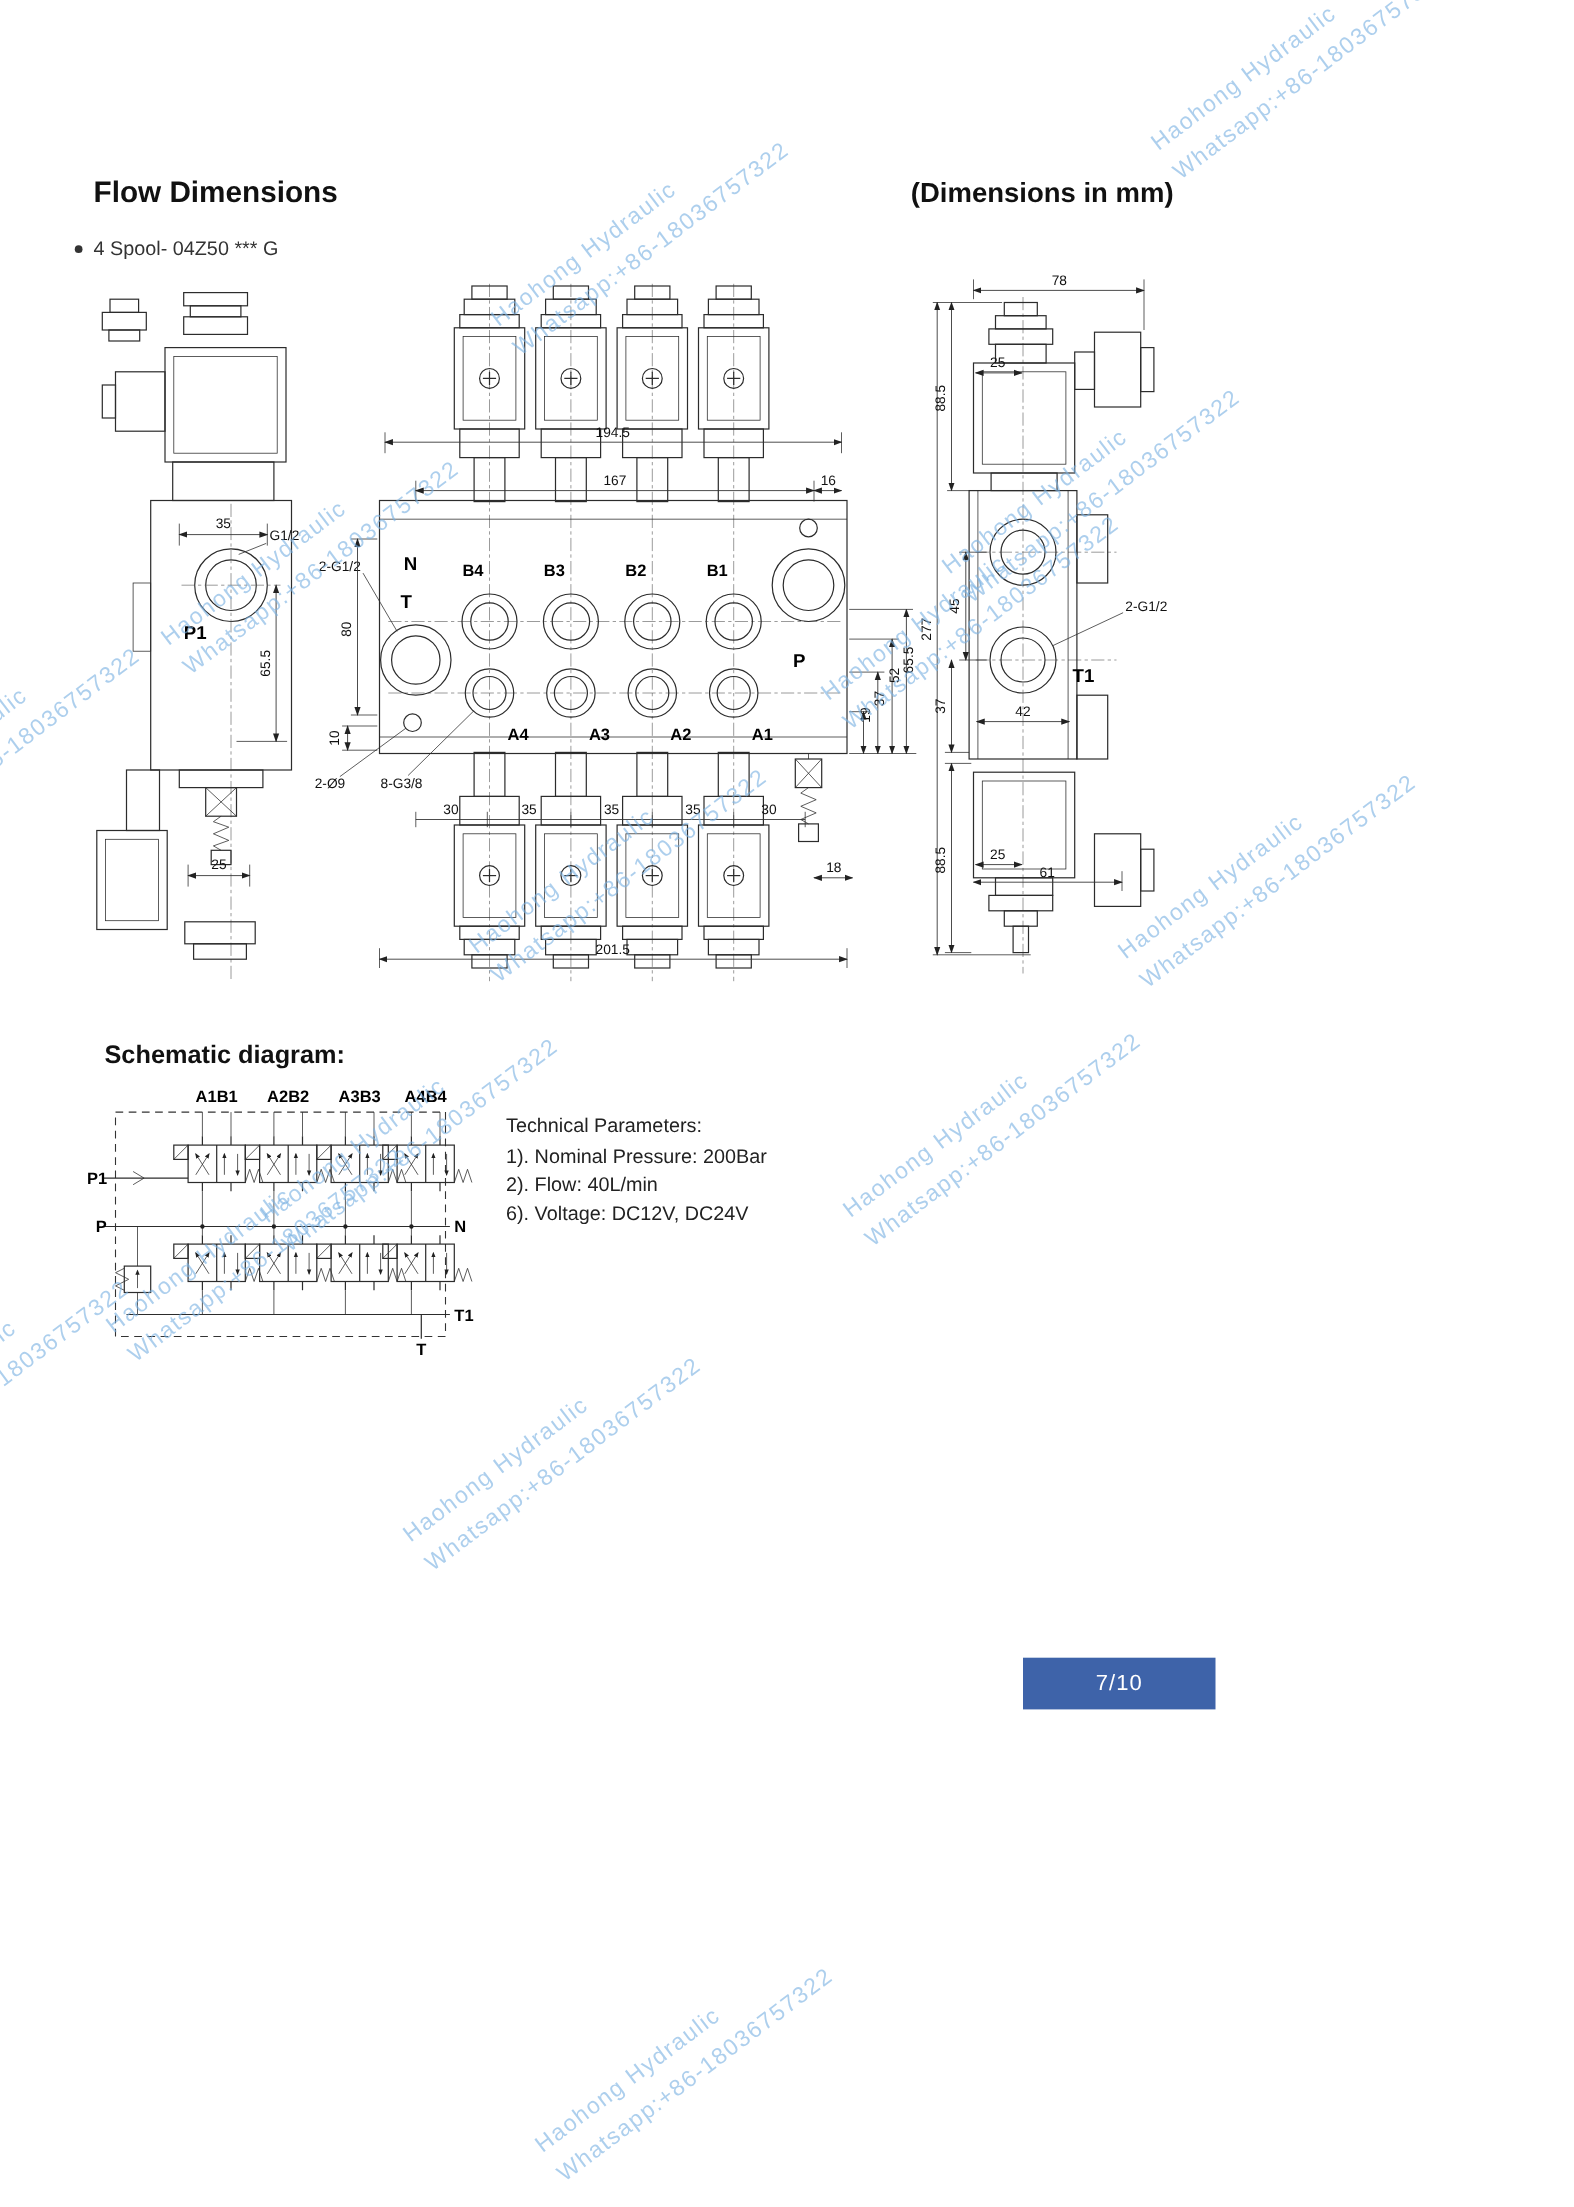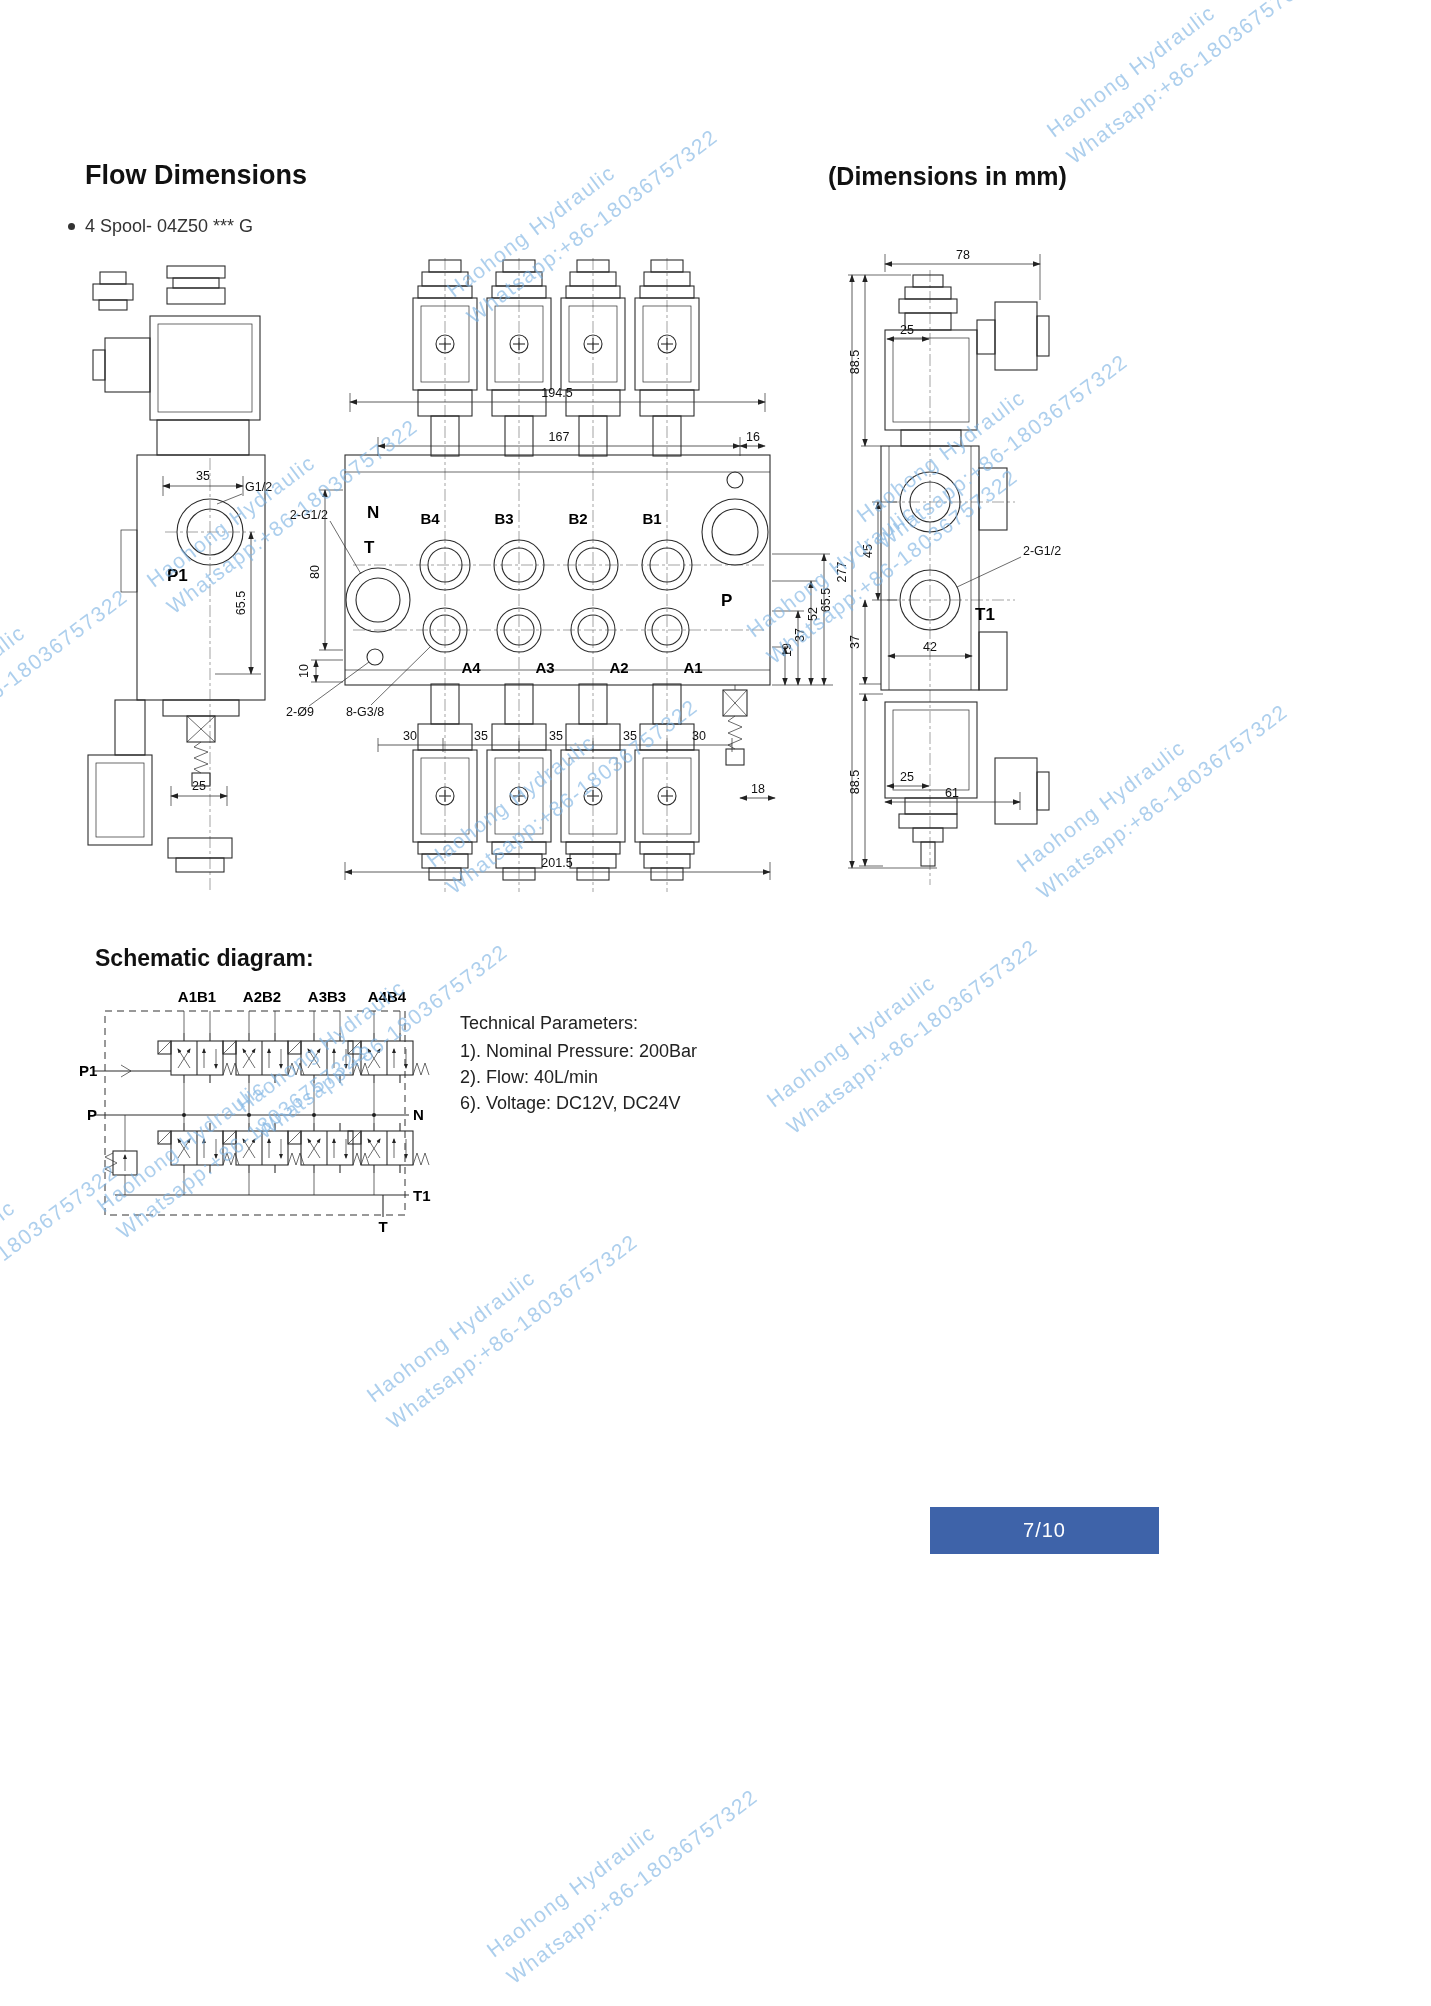--- a/index.html
+++ b/index.html
@@ -10,21 +10,21 @@
   .hdr-left{position:absolute;left:85px;top:160px;font-size:27px;font-weight:bold;color:#111;}
   .hdr-right{position:absolute;left:828px;top:162px;font-size:25px;font-weight:bold;color:#111;}
   .bullet-row{position:absolute;left:68px;top:216px;display:flex;align-items:center;font-size:18px;color:#333;}
   .bullet-dot{width:7px;height:7px;border-radius:50%;background:#333;margin-right:10px;}
   .main-drawing{position:absolute;left:75px;top:250px;width:1040px;height:650px;}
   .schem-hdr{position:absolute;left:95px;top:945px;font-size:23px;font-weight:bold;color:#111;}
   .schem-svg{position:absolute;left:65px;top:983px;width:420px;height:290px;}
   .params{position:absolute;left:460px;top:1010px;font-size:18px;line-height:26px;color:#222;}
   .params .p-head{margin-bottom:2px;}
   .footer{
-    position:absolute;left:930px;top:1507px;width:229px;height:47px;background:#3e63a9;
+    position:absolute;left:930px;top:1507px;width:175px;height:47px;background:#3e63a9;
     color:#fff;font-size:20px;display:flex;align-items:center;justify-content:center;letter-spacing:1px;
   }
   
   .wm{
     position:absolute;color:rgba(122,178,226,0.62);font-size:21px;letter-spacing:1.5px;
     line-height:1.55;white-space:nowrap;transform:rotate(-37deg);transform-origin:0 0;
     pointer-events:none;z-index:5;
   }
   
   .ol{fill:none;stroke:#2c2c2c;stroke-width:1.1;}

